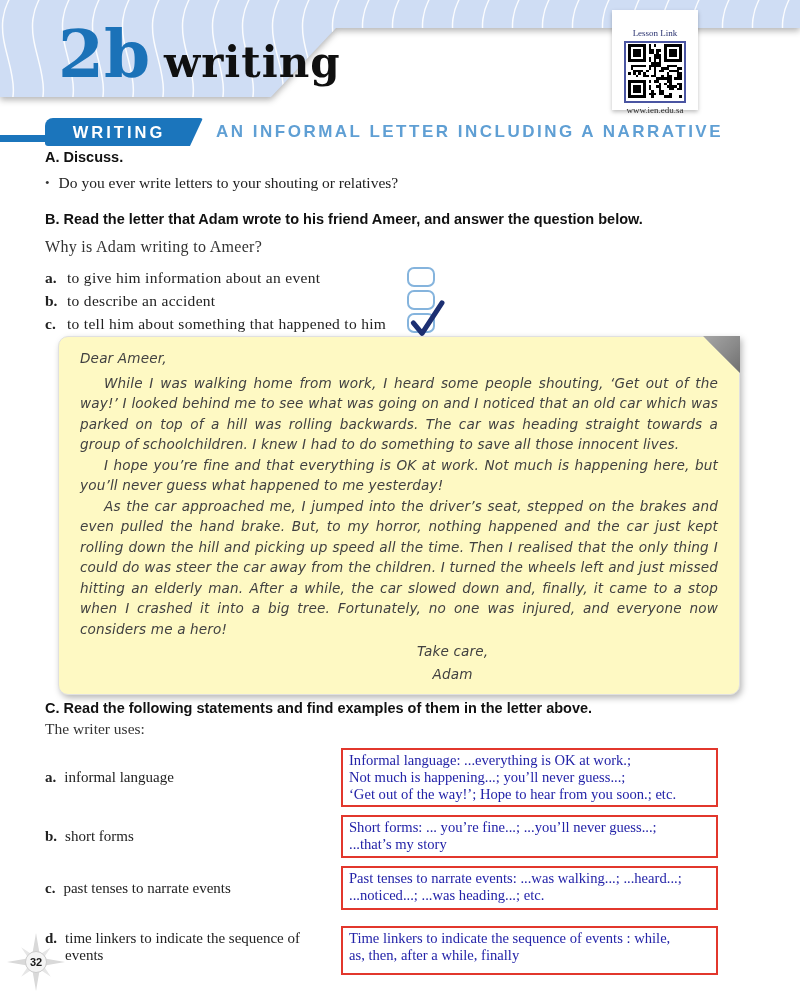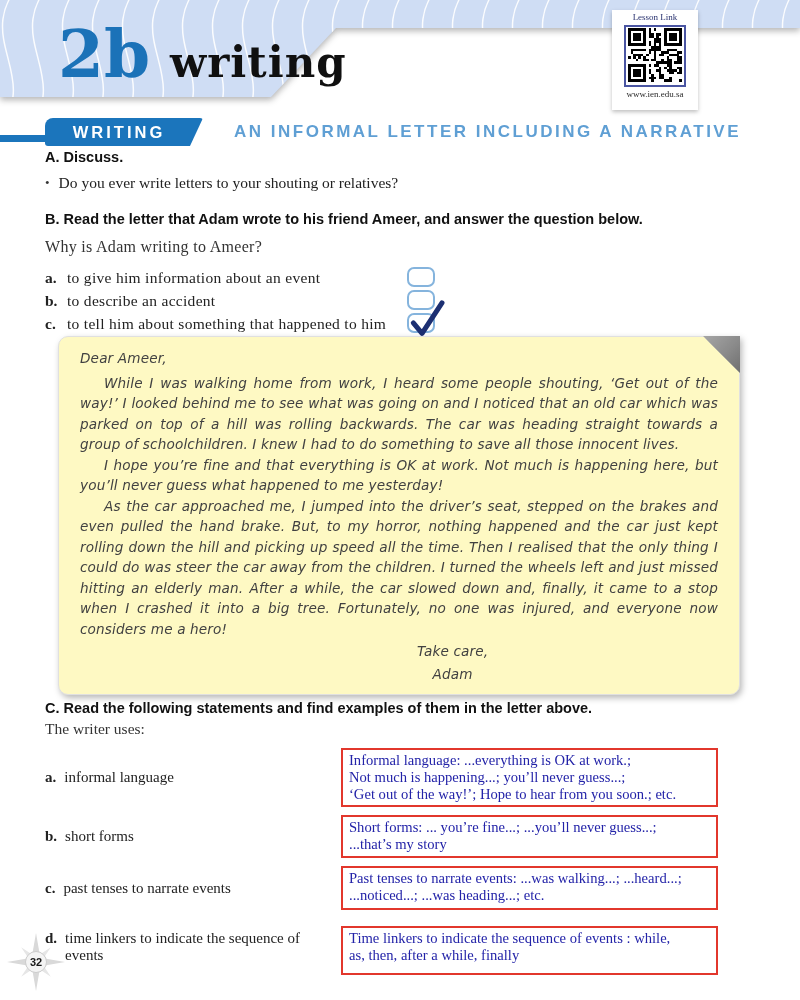--- a/index.html
+++ b/index.html
@@ -4,41 +4,41 @@
 <style>
   html,body{margin:0;padding:0;background:#ffffff;}
   .page{position:relative;width:800px;height:1000px;background:#ffffff;overflow:hidden;
         font-family:"Liberation Serif",serif;color:#1c1c1c;}
 
   
   .header-wrap{position:absolute;inset:0 0 auto 0;height:110px;filter:drop-shadow(0 3px 3px rgba(90,90,90,.45));}
   .header-band{position:absolute;top:0;left:0;width:800px;height:102px;background:#cfddf4;
         clip-path:polygon(0 0,800px 0,800px 28px,336px 28px,271px 97px,0 97px);}
   .header-band svg{position:absolute;top:0;left:0;}
-  .unit-title{position:absolute;top:14px;left:58px;display:flex;align-items:baseline;gap:20px;}
+  .unit-title{position:absolute;top:14px;left:58px;display:flex;align-items:baseline;gap:14px;}
   .unit-num{font-family:"DejaVu Serif",serif;font-weight:bold;font-size:66px;line-height:80px;color:#1b72b8;}
   .unit-sub{font-family:"DejaVu Serif",serif;font-weight:bold;font-size:42px;color:#101010;letter-spacing:1px;}
 
   
   .qr-card{position:absolute;top:10px;left:612px;width:86px;height:100px;background:#ffffff;
-        box-shadow:0 2px 4px rgba(0,0,0,.25);text-align:center;padding-top:0;box-sizing:border-box;z-index:5;}
+        box-shadow:0 2px 4px rgba(0,0,0,.25);text-align:center;padding-top:16px;box-sizing:border-box;z-index:5;}
   .qr-label{font-family:"Liberation Serif",serif;font-size:9px;color:#27306e;margin-top:2px;}
   .qr-box{width:58px;height:58px;margin:3px auto 2px auto;border:2px solid #4a55a2;background:#fff;}
   .qr-box svg{display:block;margin:1px auto;}
   .qr-url{font-family:"Liberation Serif",serif;font-size:9px;color:#2a2a2a;}
 
   
   .banner{position:absolute;top:118px;left:0;width:760px;height:30px;}
   .badge-bar{position:absolute;left:0;top:17px;width:72px;height:7px;background:#1b75bc;}
   .badge{position:absolute;left:45px;top:0;width:158px;height:28px;background:#1b75bc;
         border-radius:8px 3px 3px 3px;clip-path:polygon(0 0,100% 0,calc(100% - 13px) 100%,0 100%);
         display:flex;align-items:center;justify-content:center;}
   .badge span{font-family:"Liberation Sans",sans-serif;font-weight:bold;font-size:16.5px;color:#ffffff;
         letter-spacing:3px;padding-right:10px;}
-  .banner-title{position:absolute;left:234px;top:4px;font-family:"Liberation Sans",sans-serif;font-weight:bold;
+  .banner-title{position:absolute;left:216px;top:4px;font-family:"Liberation Sans",sans-serif;font-weight:bold;
         font-size:17px;letter-spacing:2.5px;color:#5f9fd4;white-space:nowrap;}
 
   
   .h-sans{font-family:"Liberation Sans",sans-serif;font-weight:bold;font-size:14.5px;color:#111;}
   .serif-line{font-size:15.5px;color:#222;}
 
   .section-a{position:absolute;left:45px;top:149px;width:700px;}
   .section-a .bullets{margin-top:9px;}
   .bullet-row{display:flex;gap:9px;font-size:15.5px;color:#222;line-height:18px;margin-bottom:1px;}
   .bullet-row::before{content:"•";font-size:13px;color:#333;}

